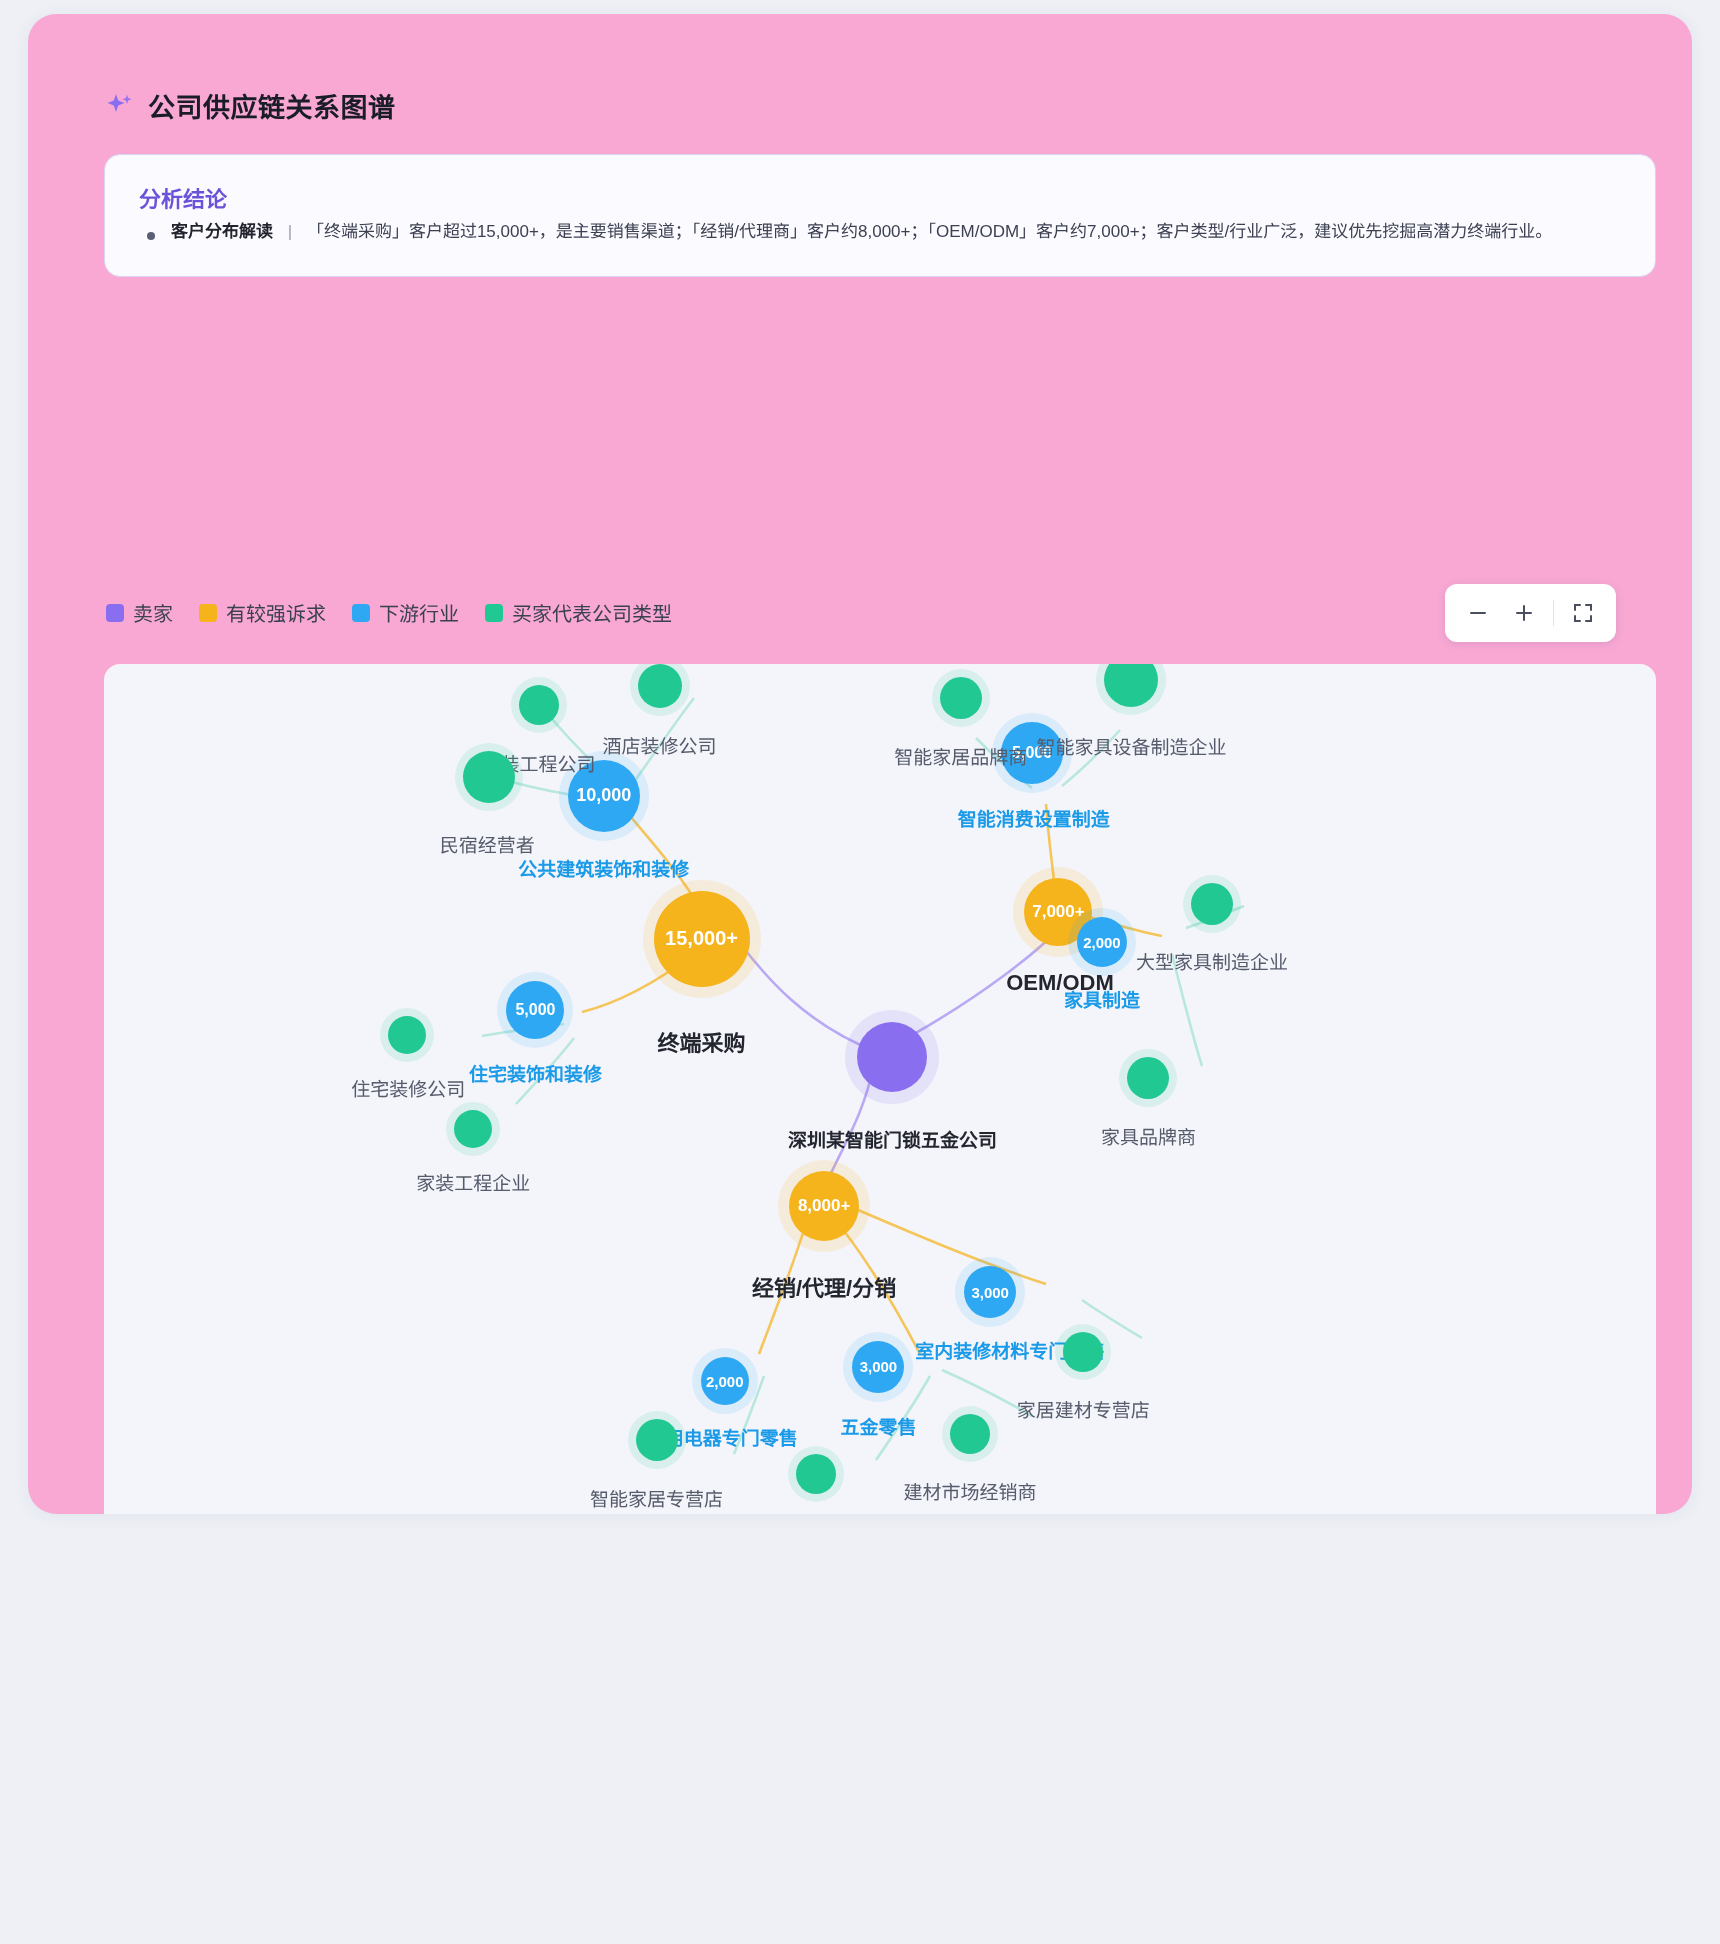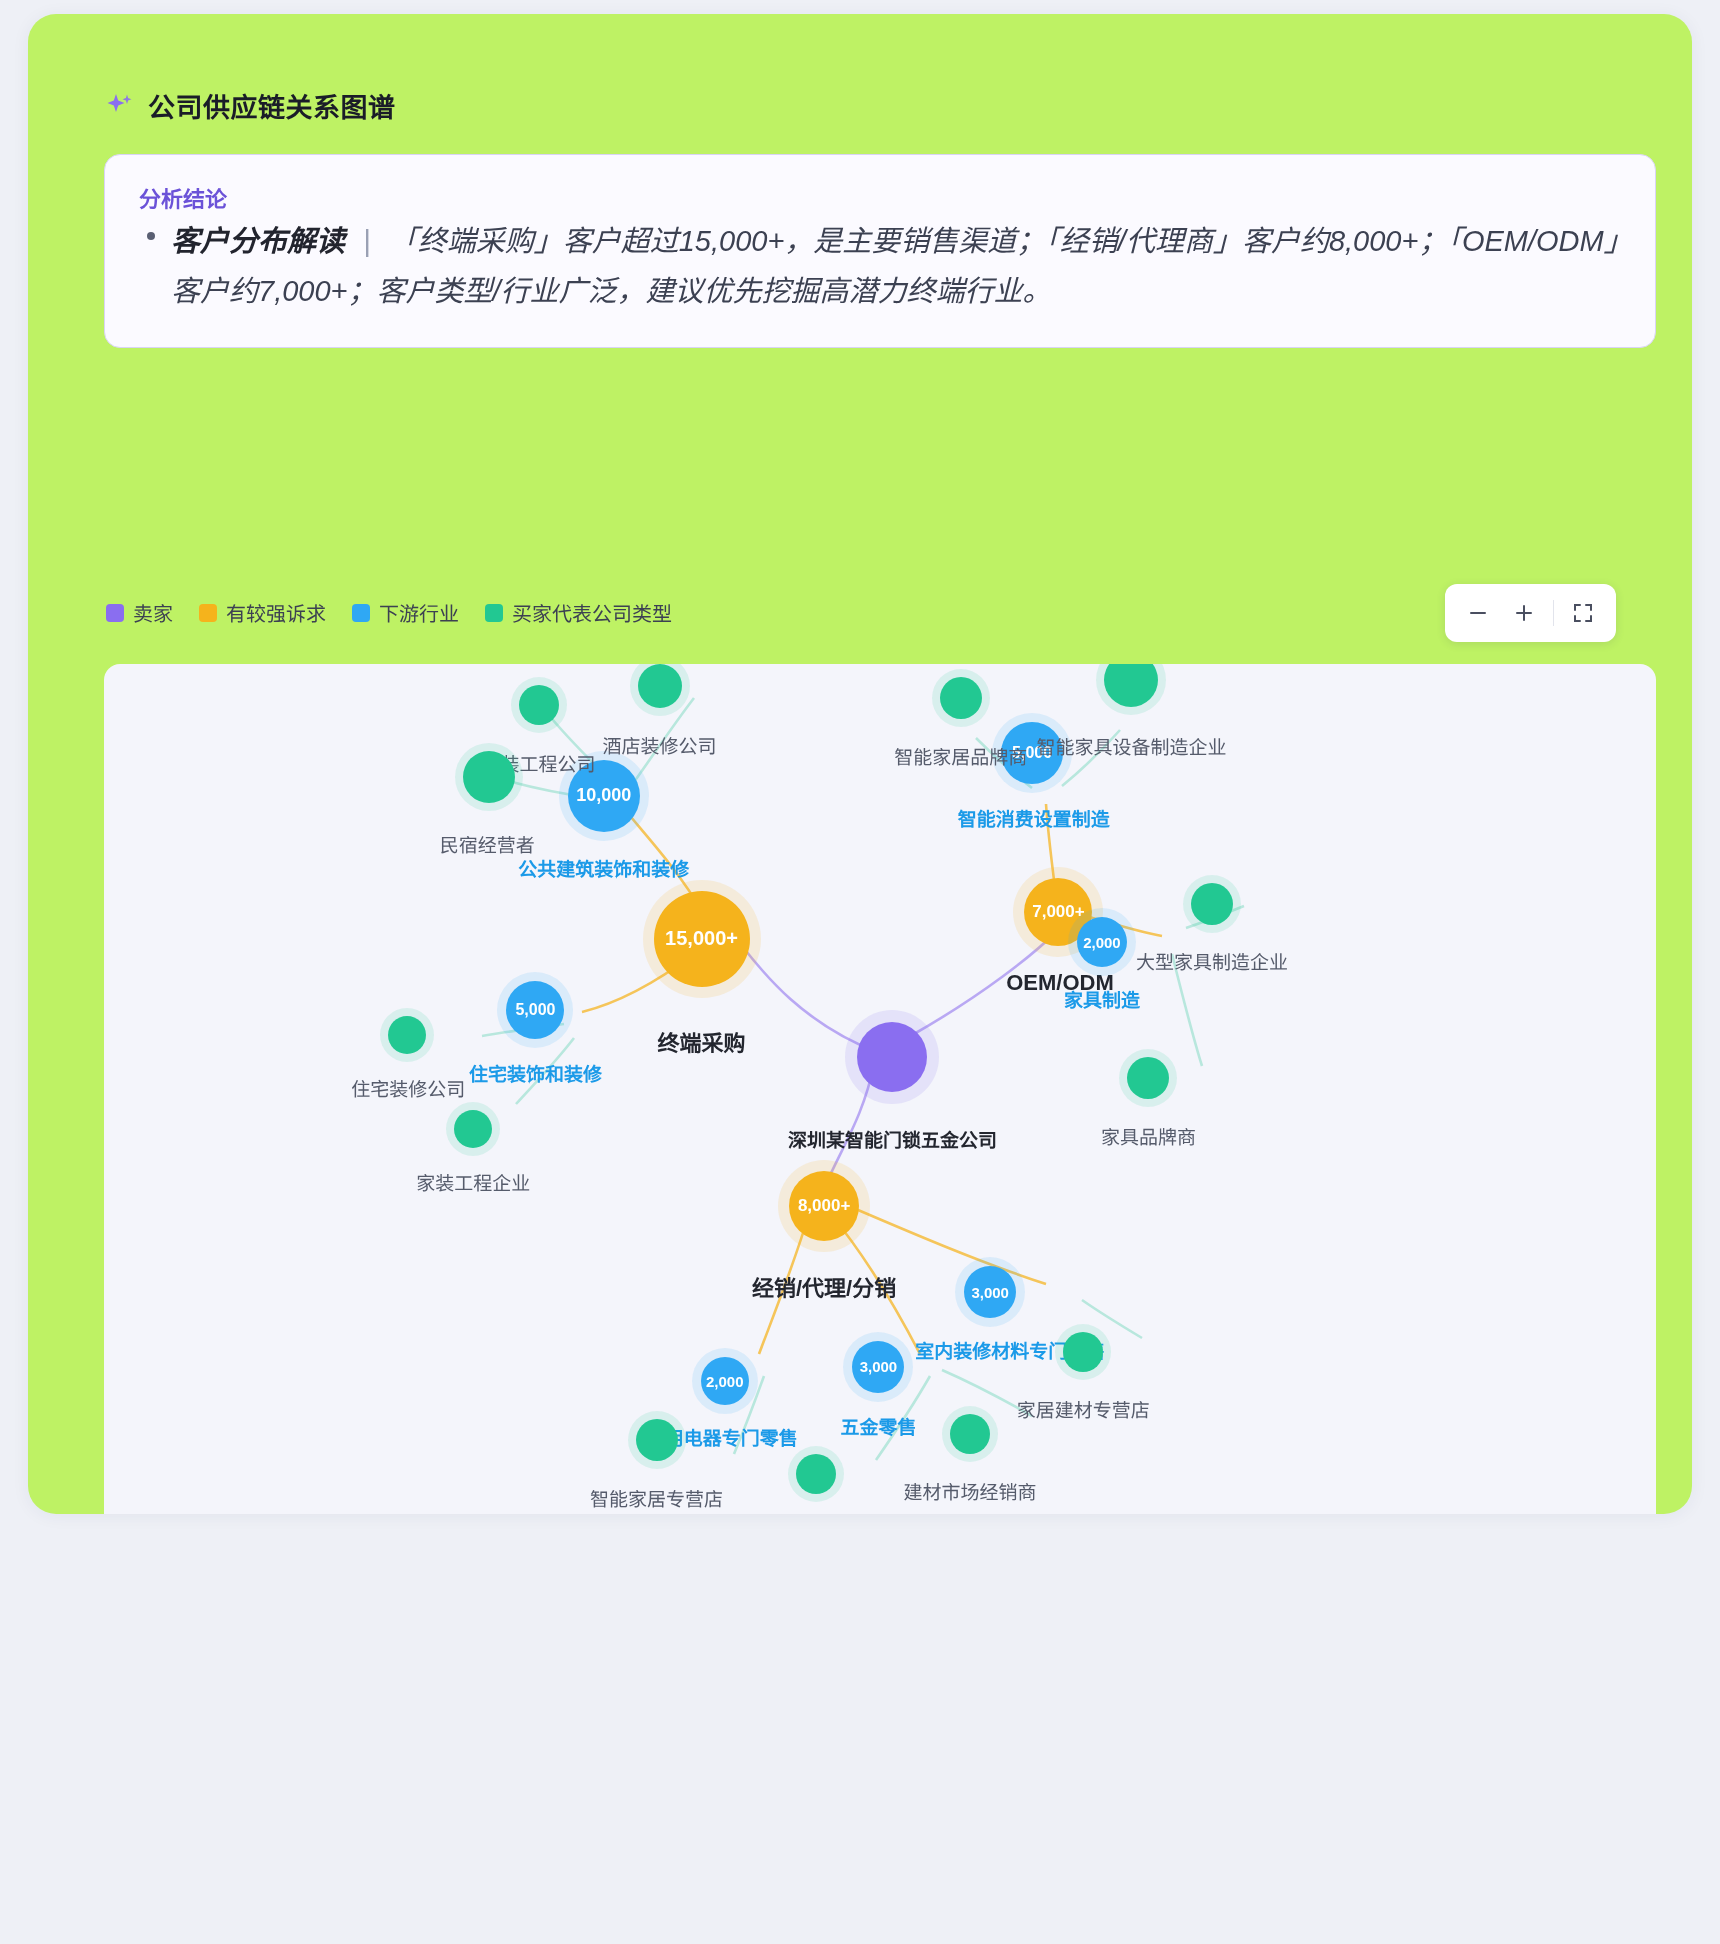--- a/index.html
+++ b/index.html
@@ -4,21 +4,21 @@
 <style>
   html, body { margin:0; padding:0; background:#eef0f6; }
   body {
     width:1720px; height:1944px;
     font-family:"Liberation Sans", sans-serif;
     -webkit-font-smoothing:antialiased;
   }
   .card {
     position:absolute; left:28px; top:14px;
     width:1664px; height:1500px;
-    background:#bef264; border-radius:28px;
+    background:#f9a8d4; border-radius:28px;
     box-shadow:0 2px 18px rgba(40,50,90,.06);
     overflow:hidden;
   }
   
   .hdr { position:absolute; left:76px; top:72px; display:flex; align-items:center; gap:14px; }
   .spark { width:30px; height:30px; position:relative; }
   .spark svg { display:block; }
   .hdr-title { font-size:27px; color:#1a1c28; font-weight:600; letter-spacing:.5px; }
 
   
@@ -26,21 +26,21 @@
     position:absolute; left:76px; top:140px; width:1552px;
     border:1.5px solid #d9d4f5; border-radius:16px;
     background:#fbfaff;
     padding:26px 34px 30px 34px;
     box-sizing:border-box;
   }
   .concl-title { color:#6b52d8; font-size:22px; font-weight:700; margin-bottom:4px; }
   ul.concl-list { list-style:none; margin:0; padding:0; }
   ul.concl-list li {
     position:relative; padding-left:32px; margin-bottom:14px;
-    font-size:29px; line-height:1.72; color:#3c4152;font-style:italic;
+    font-size:17px; line-height:1.72; color:#3c4152;
   }
   ul.concl-list li:last-child { margin-bottom:0; }
   ul.concl-list li:before {
     content:""; position:absolute; left:8px; top:15px;
     width:8px; height:8px; border-radius:50%; background:#5a5f73;
   }
   .kw { font-weight:700; color:#22242e; }
   .sep { color:#9aa0b4; padding:0 10px; }
 
   

